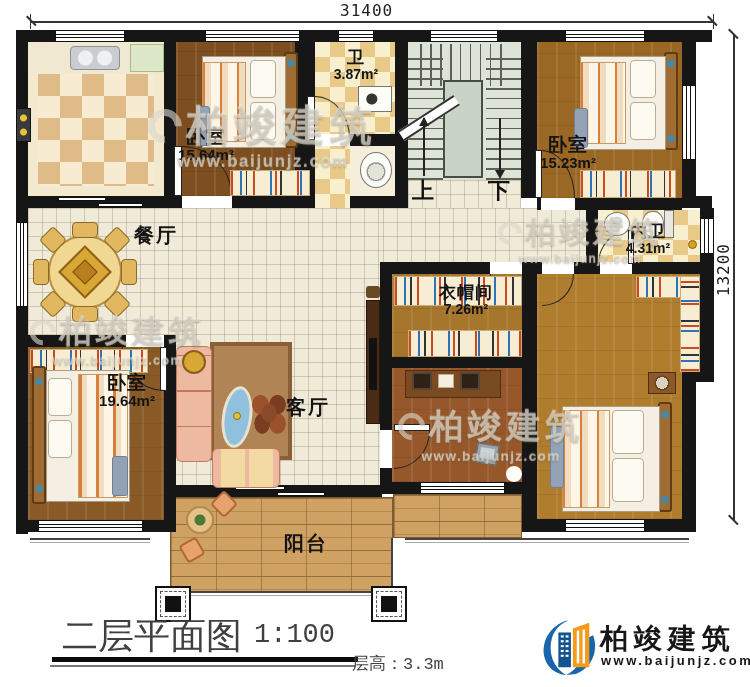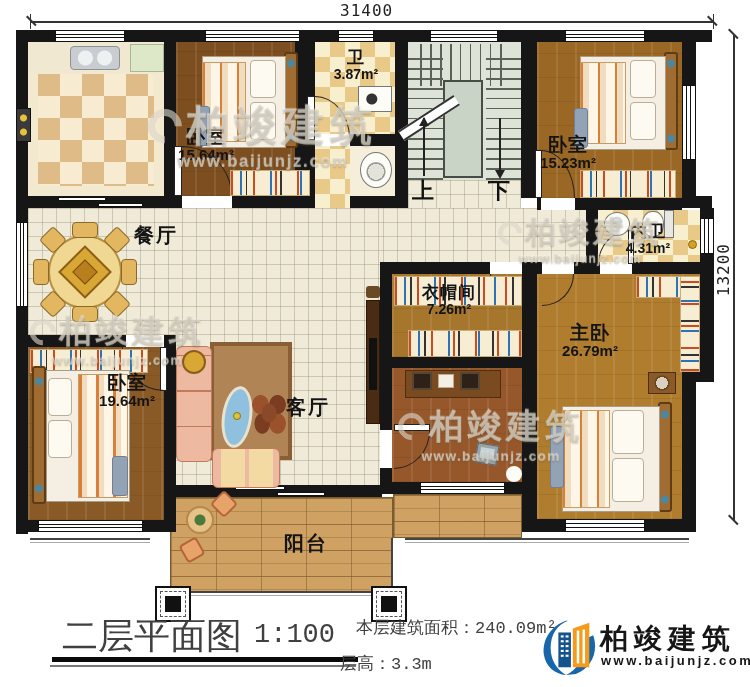--- a/index.html
+++ b/index.html
@@ -295,27 +295,23 @@
     </div>
   <div class="rl" style="left:520px;top:134px;width:96px">
     <span class="nm">卧室</span>
       <span class="ar">15.23m²</span>
     </div>
   <div class="rl rl-sm" style="left:606px;top:222px;width:84px">
     <span class="nm">内卫</span>
       <span class="ar">4.31m²</span>
     </div>
   <div class="rl single" style="left:124px;top:224px;width:64px">餐厅</div>
-  <div class="rl rl-sm" style="left:399px;top:283px;width:100px">
+  <div class="rl rl-sm" style="left:416px;top:283px;width:100px">
     <span class="nm">衣帽间</span>
       <span class="ar">7.26m²</span>
-    </div>
-  <div class="rl" style="left:542px;top:322px;width:96px">
-    <span class="nm">主卧</span>
-      <span class="ar">26.79m²</span>
     </div>
   <div class="rl" style="left:78px;top:372px;width:98px">
     <span class="nm">卧室</span>
       <span class="ar">19.64m²</span>
     </div>
   <div class="rl single" style="left:276px;top:396px;width:64px">客厅</div>
   <div class="rl single" style="left:274px;top:532px;width:64px">阳台</div>
   <div class="updn" style="left:412px;top:176px">上</div>
   <div class="updn" style="left:488px;top:176px">下</div>
 
@@ -345,22 +341,21 @@
         <span class="wm-sw"></span>
         <span class="wm-text">柏竣建筑</span>
       </div>
     <div class="wm-site">www.baijunjz.com</div>
   </div>
 
   <div class="ftserif" style="left:62px;top:612px;font-size:36px">二层平面图</div>
   <div class="ftserif" style="left:254px;top:620px;font-size:27px">1:100</div>
   <div class="abs" style="left:52px;top:657px;width:306px;height:5px;background:#0a0a0a"></div>
   <div class="abs" style="left:50px;top:665px;width:306px;height:2px;background:#777"></div>
-  <div class="ftserif" style="left:356px;top:616px;font-size:17px">本层建筑面积：240.09m²</div>
-  <div class="ftserif" style="left:340px;top:652px;font-size:17px">层高：3.3m</div>
+  <div class="ftserif" style="left:352px;top:652px;font-size:17px">层高：3.3m</div>
 
   <div class="abs" style="left:540px;top:616px;width:58px;height:60px">
     <svg width="58" height="60" viewBox="0 0 60 62">
       <path d="M27 5 C12 10 2 24 4 40 C6 52 15 60 27 61 C17 55 11 45 11 33 C11 19 18 9 29 5 Z" fill="#1766ab"></path>
       <path d="M55 20 C61 37 53 54 37 60 L27 61 C41 54 47 41 44 25 Z" fill="#1766ab"></path>
       <rect x="19" y="17" width="13" height="36" fill="#15538f"></rect>
       <rect x="21.5" y="20" width="3" height="2.2" fill="#fff"></rect>
         <rect x="26.5" y="20" width="3" height="2.2" fill="#fff"></rect>
       <rect x="21.5" y="25" width="3" height="2.2" fill="#fff"></rect>
         <rect x="26.5" y="25" width="3" height="2.2" fill="#fff"></rect>

